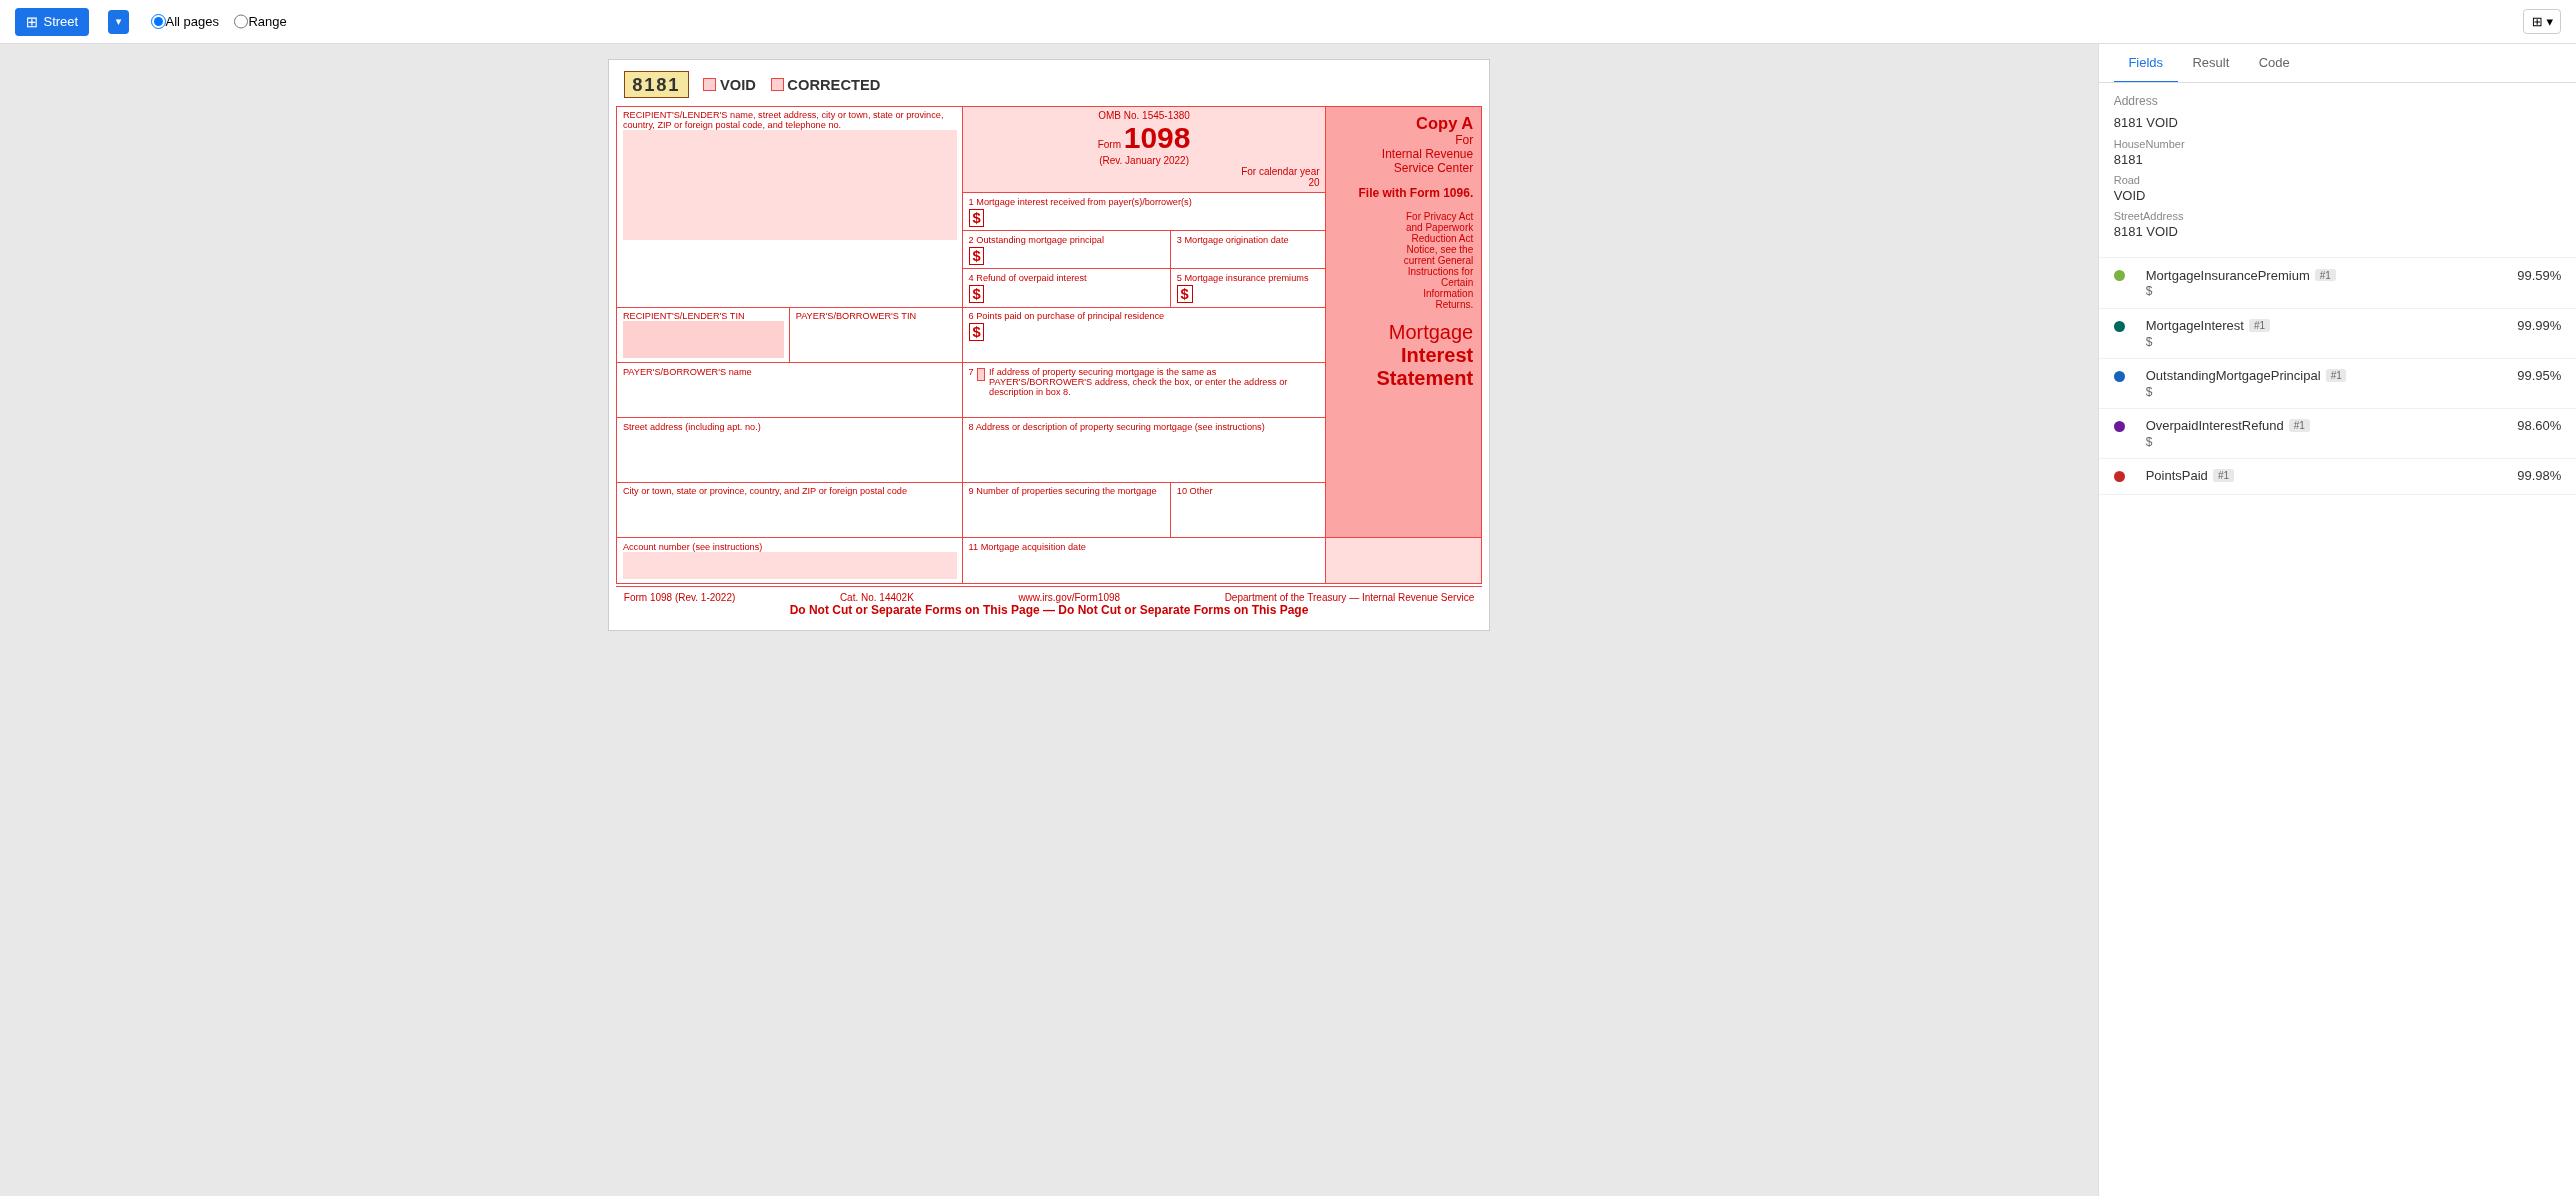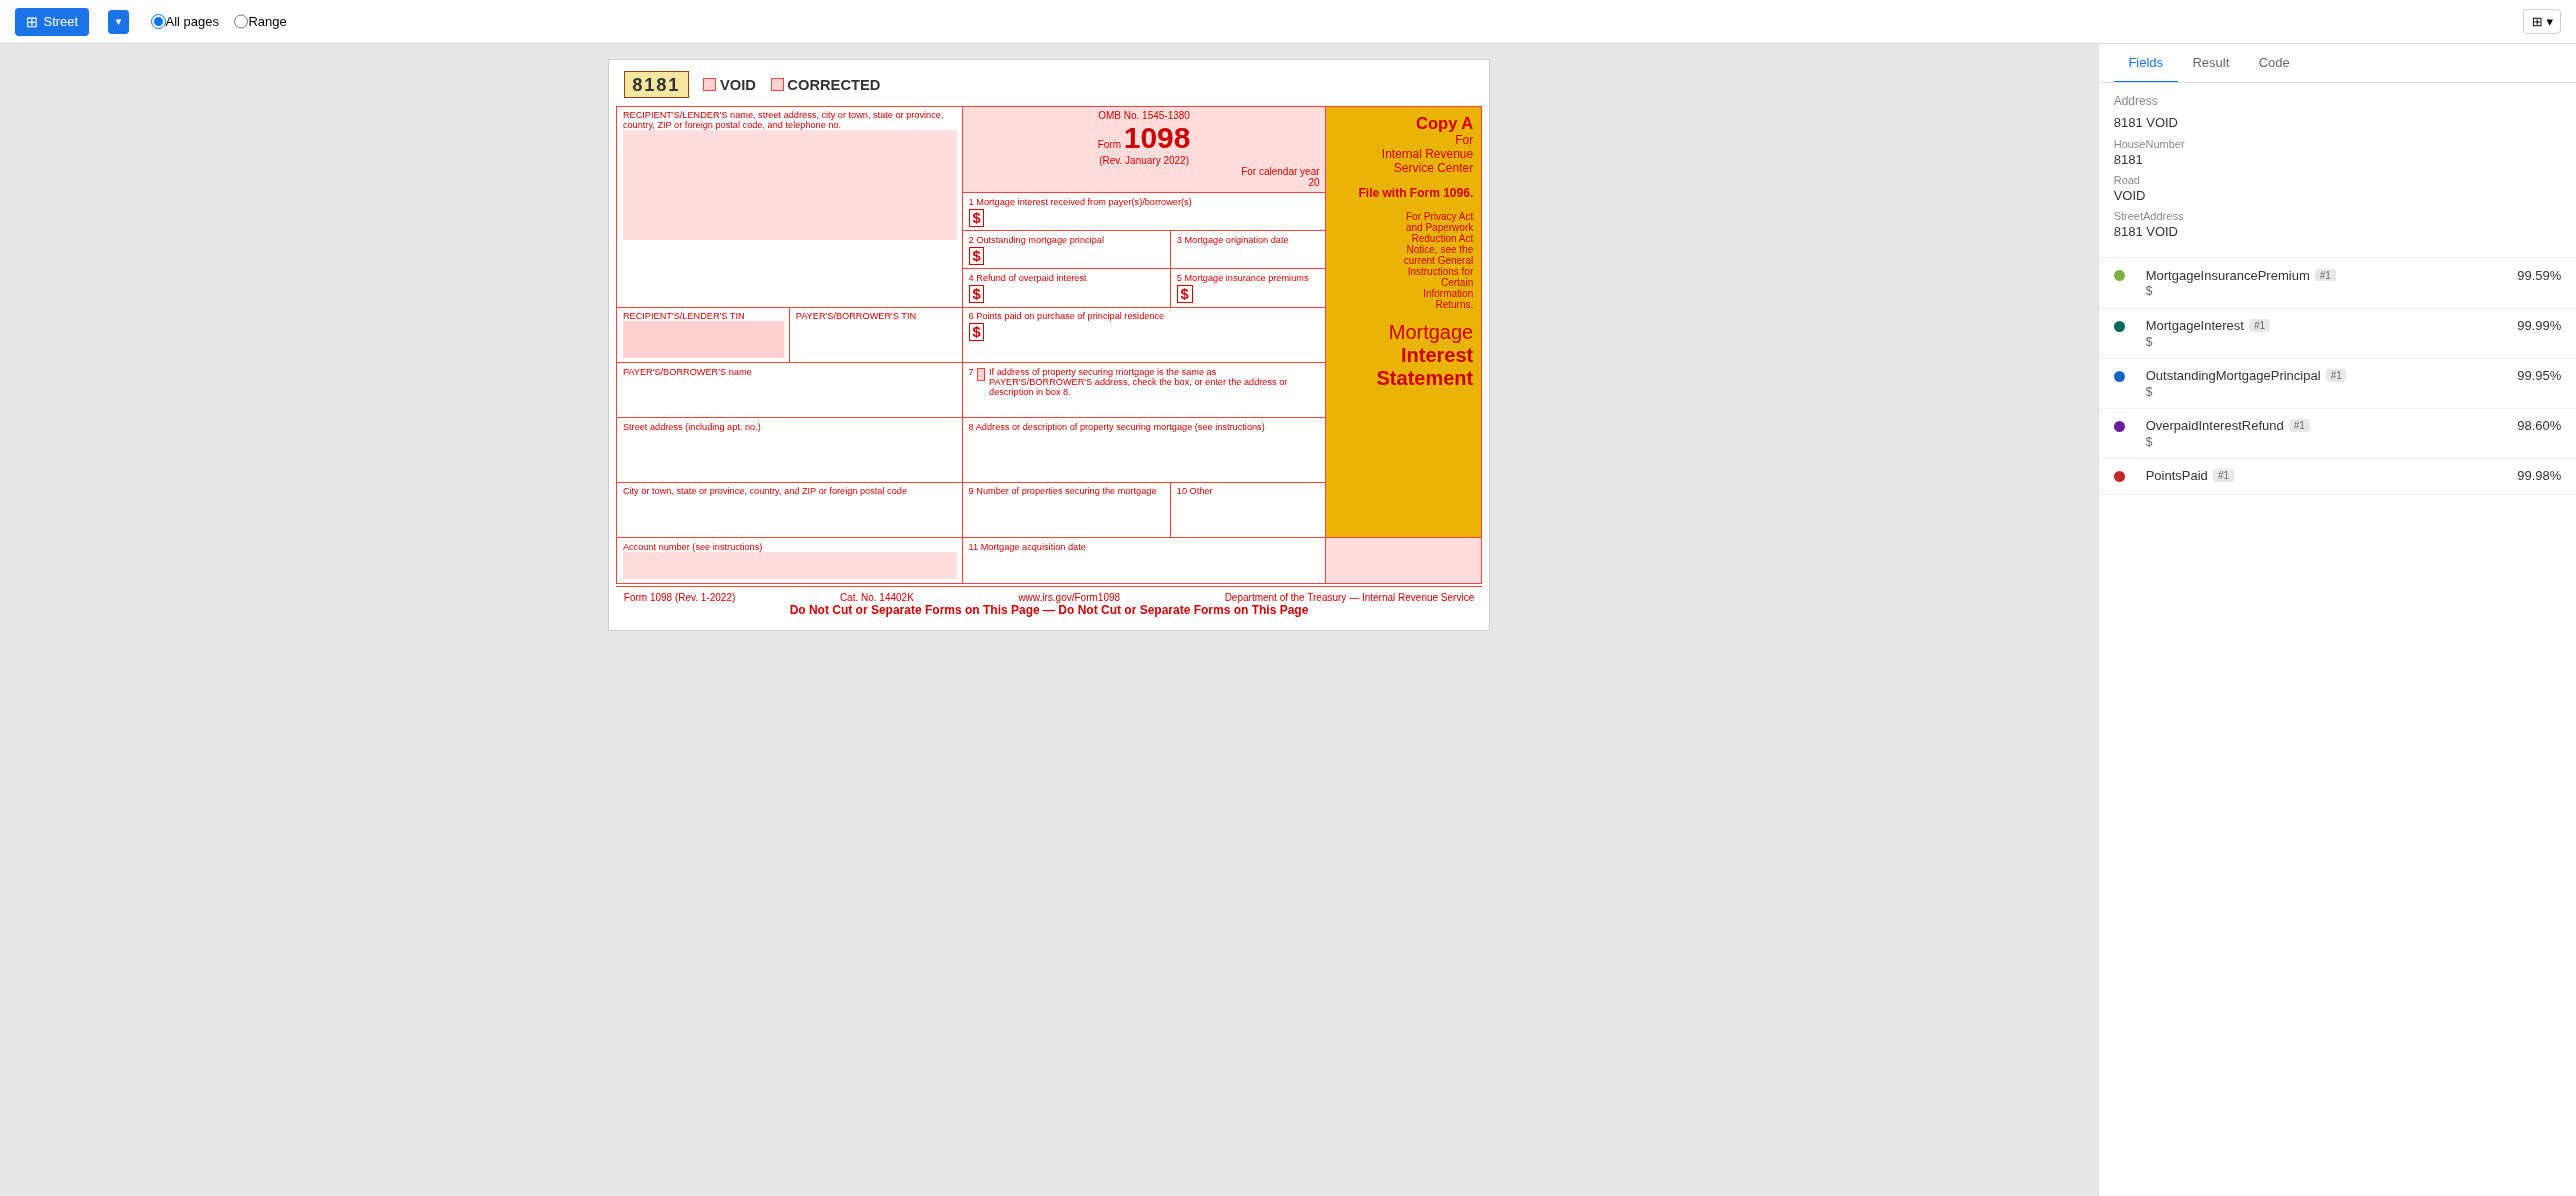--- a/index.html
+++ b/index.html
@@ -176,21 +176,21 @@
             <td colspan="2" style="text-align:center; border:0.9px solid #e44; background:#ffdddd;">
               <div class="form-omb red-text">OMB No. 1545-1380</div>
               <div class="form-omb">
                 <span>Form </span>
                 <span style="font-size:30px; font-weight:bold;">1098</span>
               </div>
               <div class="form-rev red-text">(Rev. January 2022)</div>
               <div class="form-calendar red-text">For calendar year</div>
               <div class="form-calendar red-text">20</div>
             </td>
-            <td rowspan="8" style="width:18%; background:#eab308; border:0.9px solid #e44; text-align:right; padding:7.4px; vertical-align:top;">
+            <td rowspan="8" style="width:18%; background:#fca5a5; border:0.9px solid #e44; text-align:right; padding:7.4px; vertical-align:top;">
               <div class="copy-a" style="font-size:16.5px; font-weight:bold; color:#cc0000; text-align:right;">Copy A</div>
               <div style="font-size:12px; color:#cc0000; text-align:right; white-space:pre-line;">For
 Internal Revenue
 Service Center</div>
               <br>
               <div style="font-size:12px; font-weight:bold; color:#cc0000; text-align:right;">File with Form 1096.</div>
               <br>
               <div style="font-size:10px; color:#cc0000; text-align:right; white-space:pre-line;">For Privacy Act
 and Paperwork
 Reduction Act

